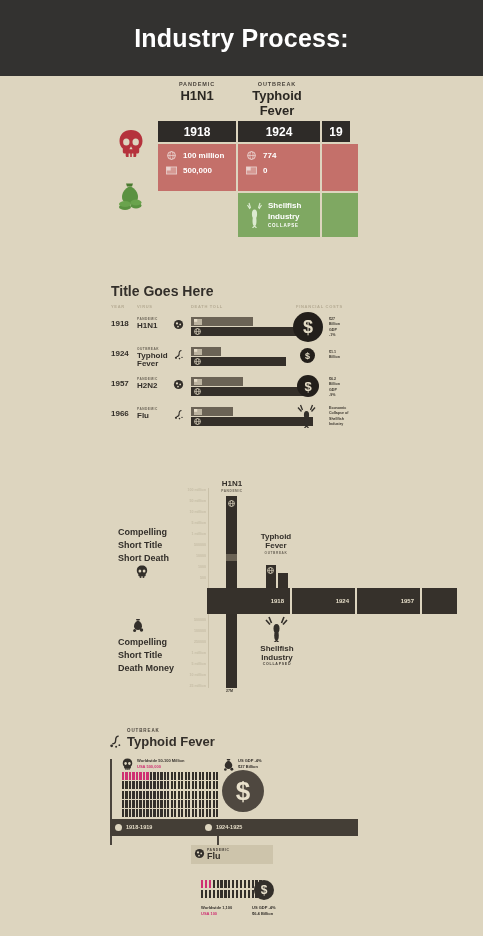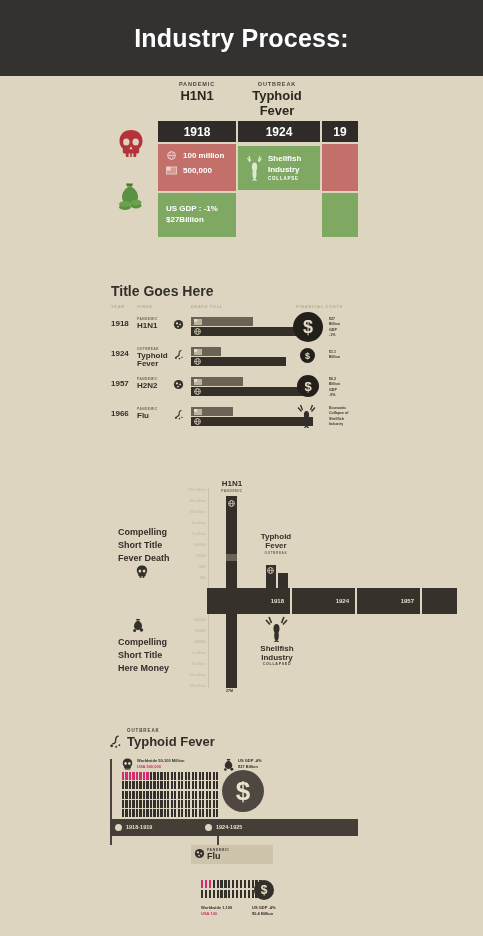--- a/index.html
+++ b/index.html
@@ -32,21 +32,21 @@
   .s1-head { text-align:center; }
   .s1-head.c0 { width:78px; }
   .s1-head.c1 { width:82px; }
   .s1-kicker { font-size:5.5px; font-weight:bold; letter-spacing:.9px; color:#4a443c; }
   .s1-name { font-size:13px; font-weight:bold; color:#2b2823; margin-top:1px; }
 
   .s1-row { display:flex; gap:2px; margin-top:3px; }
   .s1-cell { background:#2e2b28; color:#fff; height:21px;
              display:flex; align-items:center; justify-content:center;
              font-size:12px; font-weight:bold; }
-  .s1-cell.c0{width:78px;} .s1-cell.c1{width:82px;} .s1-cell.c2{width:36px;}
+  .s1-cell.c0{width:78px;} .s1-cell.c1{width:82px;} .s1-cell.c2{width:28px;}
 
   .s1-body { display:flex; gap:2px; margin-top:2px; }
   .s1-bcol { }
   .s1-bcol.c0{width:78px;} .s1-bcol.c1{width:82px;} .s1-bcol.c2{width:36px;}
   .s1-red  { background:#c4706a; height:47px; padding:7px 8px; }
   .s1-grn  { background:#7fa862; height:44px; margin-top:2px; padding:7px 8px;
              display:flex; align-items:center; }
   .s1-line { display:flex; align-items:center; gap:6px; color:#fff;
              font-size:8px; font-weight:bold; margin-bottom:6px; }
   .s1-gtext{ color:#fff; font-size:8px; font-weight:bold; line-height:1.35; }
@@ -188,29 +188,40 @@
             <span>100 million</span>
           </div>
           <div class="s1-line">
             <svg class="mini" viewBox="0 0 14 10">
               <rect x="0.5" y="0.5" width="13" height="9" fill="#d8a09a" stroke="#f2e3e0" stroke-width="1"></rect>
               <rect x="0.5" y="0.5" width="5.5" height="4.5" fill="#f2e3e0"></rect>
             </svg>
             <span>500,000</span>
           </div>
         </div>
-        <div class="s1-grn">
-          <div class="s1-gtext">
-            <div>US GDP : -1%</div>
-            <div>$27Billion</div>
+      </div>
+
+      <div class="s1-bcol c1">
+        <div class="s1-red">
+          <div class="s1-line">
+            <svg class="mini" viewBox="0 0 14 12">
+              <circle cx="7" cy="6" r="5.2" fill="none" stroke="#f2e3e0" stroke-width="1.3"></circle>
+              <ellipse cx="7" cy="6" rx="2.2" ry="5.2" fill="none" stroke="#f2e3e0" stroke-width="1"></ellipse>
+              <line x1="1.8" y1="6" x2="12.2" y2="6" stroke="#f2e3e0" stroke-width="1"></line>
+            </svg>
+            <span>774</span>
+          </div>
+          <div class="s1-line">
+            <svg class="mini" viewBox="0 0 14 10">
+              <rect x="0.5" y="0.5" width="13" height="9" fill="#d8a09a" stroke="#f2e3e0" stroke-width="1"></rect>
+              <rect x="0.5" y="0.5" width="5.5" height="4.5" fill="#f2e3e0"></rect>
+            </svg>
+            <span>0</span>
           </div>
         </div>
-      </div>
-
-      <div class="s1-bcol c1">
         <div class="s1-grn">
           <div class="s1-gflex">
             <svg width="17" height="26" viewBox="0 0 17 26">
               <path d="M3 1l1.5 5M14 1l-1.5 5M1.5 3l2.5 4M15.5 3L13 7" stroke="#dcead0" stroke-width="1.2" fill="none"></path>
               <ellipse cx="8.5" cy="12" rx="2.6" ry="4.5" fill="#dcead0"></ellipse>
               <ellipse cx="8.5" cy="19" rx="2" ry="5" fill="#dcead0"></ellipse>
               <path d="M8.5 24l-2 2M8.5 24l2 2" stroke="#dcead0" stroke-width="1.1"></path>
             </svg>
             <div class="s1-gtext">
               <div>Shellfish</div>
@@ -387,26 +398,26 @@
       <div>Industry</div>
     </div>
   </div>
 </div>
 
 <div class="sec3">
 
   <div class="s3-lab" style="left:118px;top:56px">
       <div>Compelling</div>
       <div>Short Title</div>
-      <div>Fever Death</div>
+      <div>Short Death</div>
     </div>
   <div class="s3-lab" style="left:118px;top:166px">
       <div>Compelling</div>
       <div>Short Title</div>
-      <div>Here Money</div>
+      <div>Death Money</div>
     </div>
 
   <div style="position:absolute;left:136px;top:95px">
     <svg width="12" height="13" viewBox="0 0 12 13">
       <path d="M6 .6C2.8.6.8 2.6.8 5.6c0 1.8.8 2.9 1.5 3.5v1.4c0 .45.36.8.8.8h.5v1c0 .36.27.63.63.63h.7v-1.6h.7v1.6h.72v-1.6h.72v1.6h.68c.36 0 .63-.27.63-.63v-1h.5c.44 0 .8-.35.8-.8V9.1c.7-.6 1.5-1.7 1.5-3.5C11.2 2.6 9.2.6 6 .6z" fill="#332f2a"></path>
       <ellipse cx="3.9" cy="6" rx="1.4" ry="1.6" fill="#ddd5bf"></ellipse>
       <ellipse cx="8.1" cy="6" rx="1.4" ry="1.6" fill="#ddd5bf"></ellipse>
     </svg>
   </div>
   <div style="position:absolute;left:131px;top:148px">

